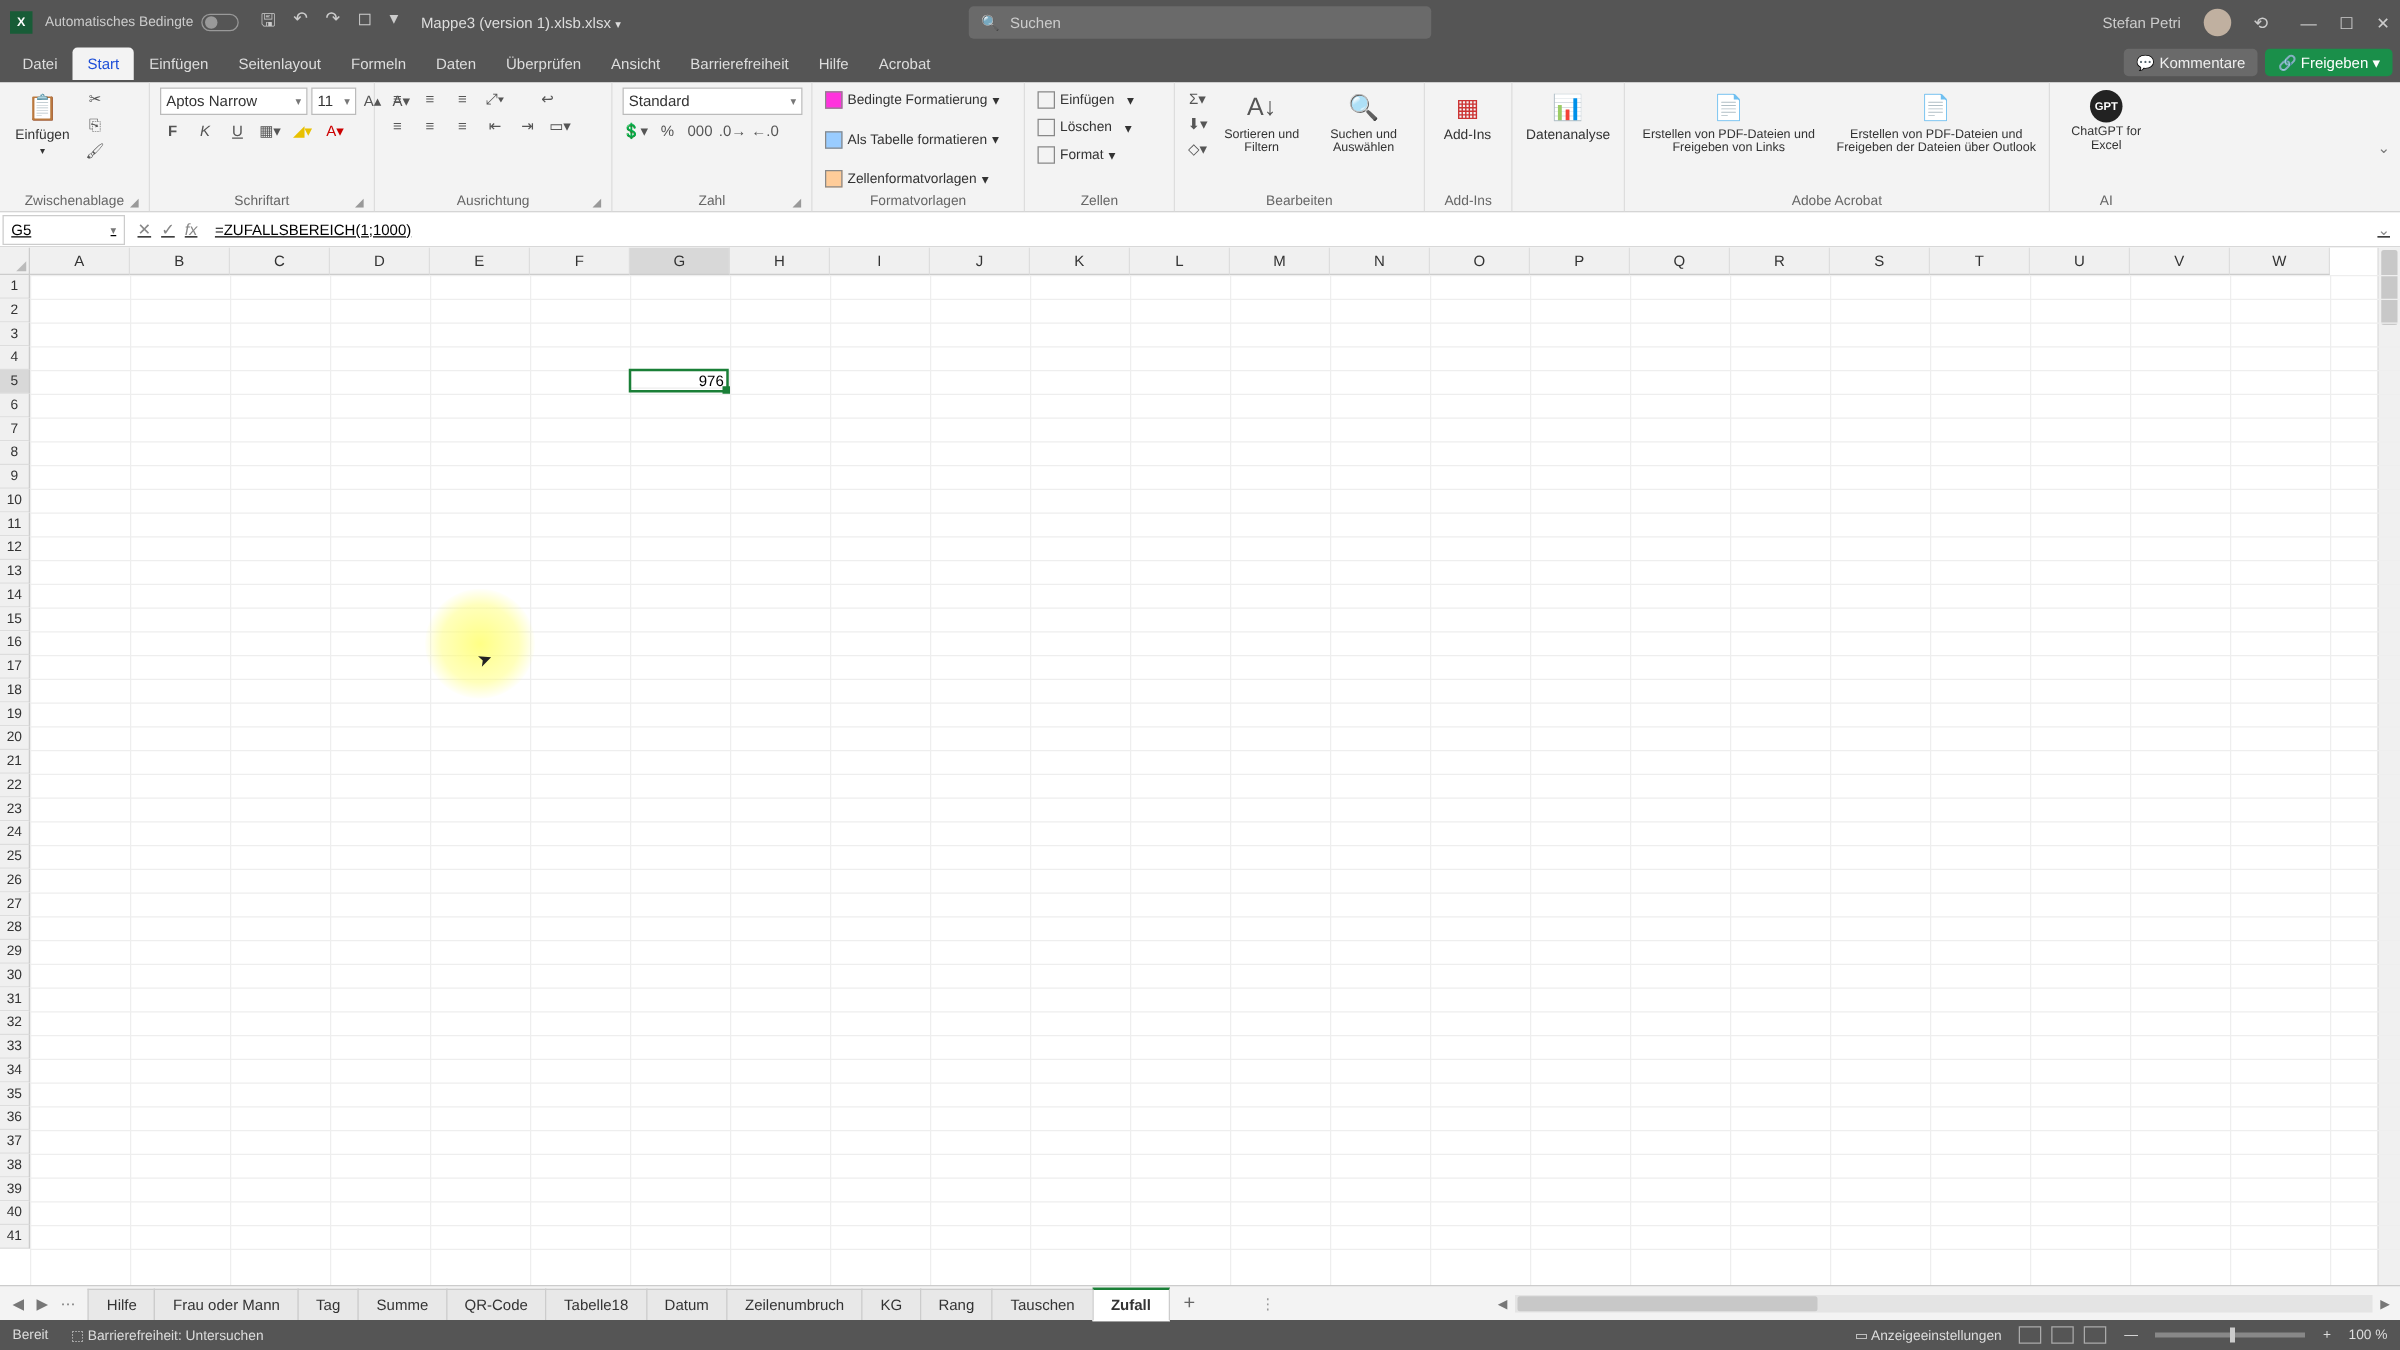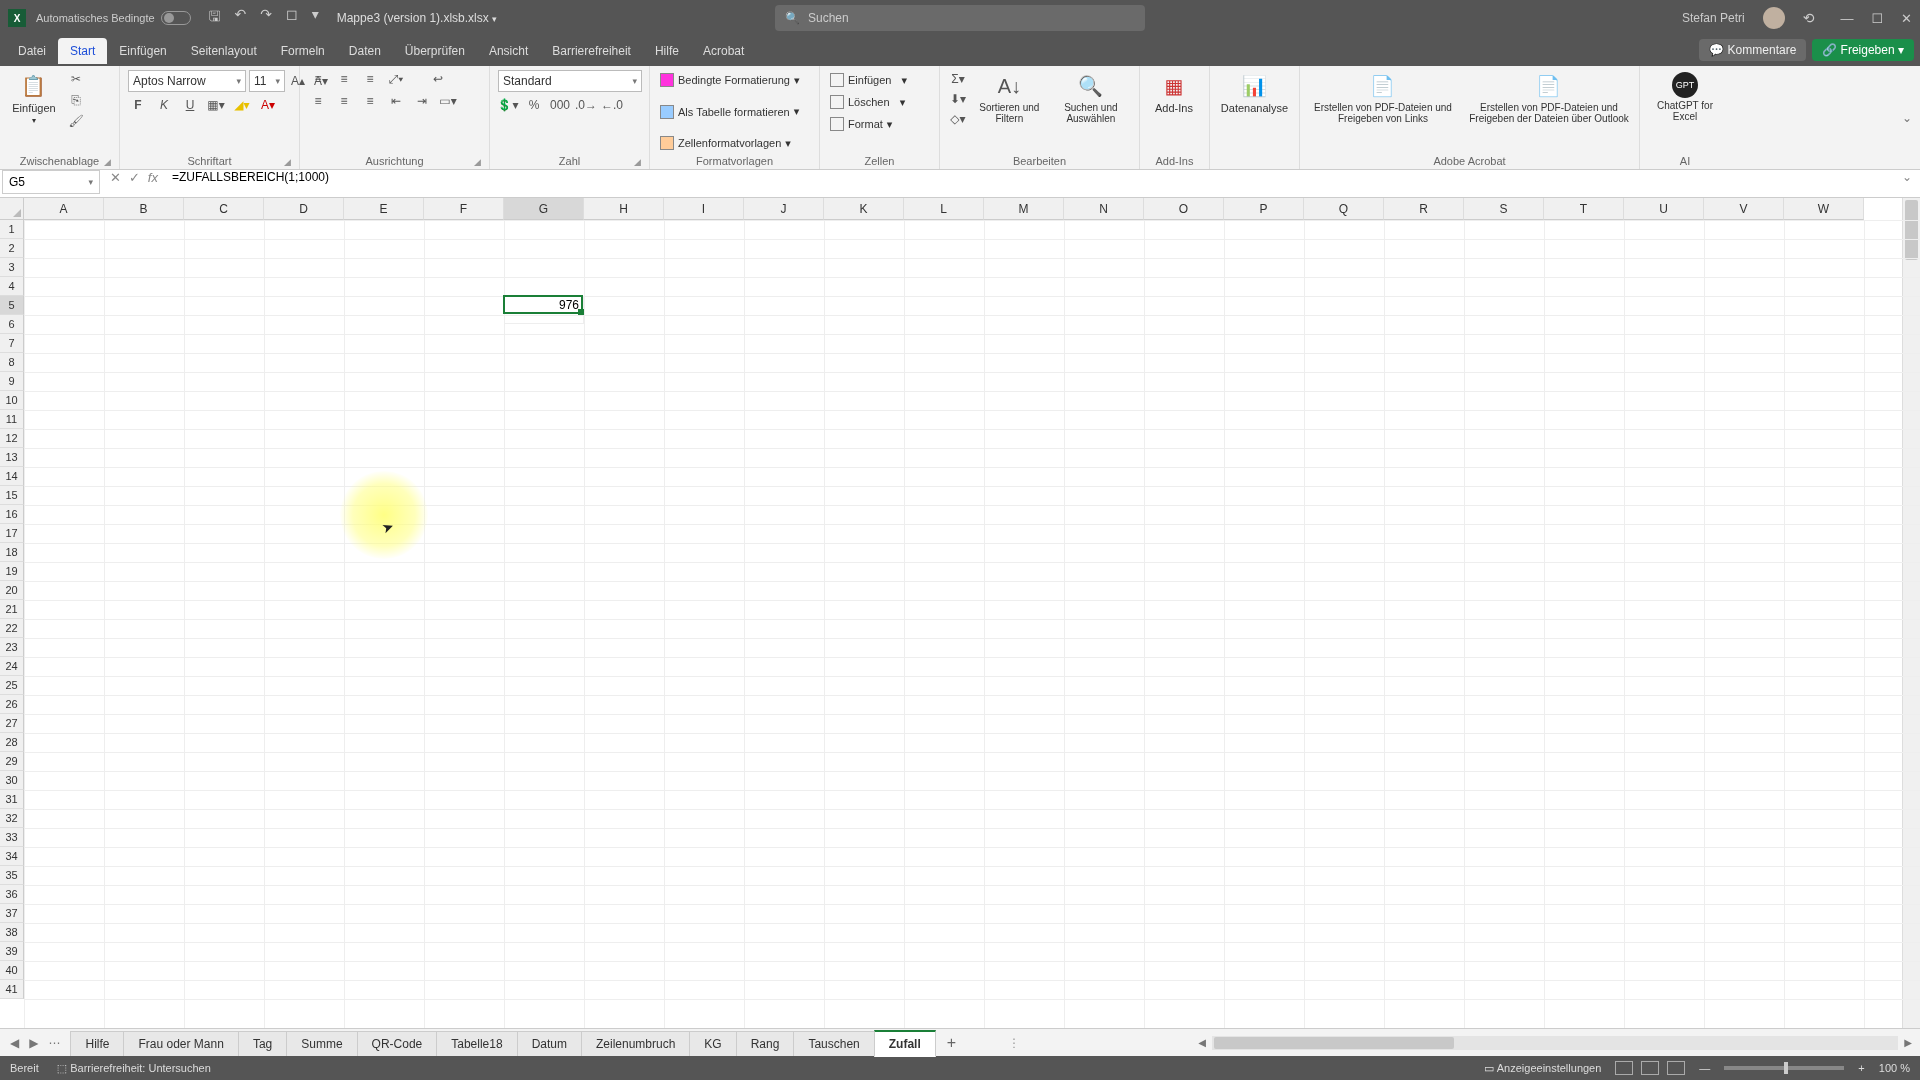--- a/index.html
+++ b/index.html
@@ -37,38 +37,38 @@
 .big-btn .ico { width:28px; height:28px; display:flex; align-items:center; justify-content:center; font-size:20px; color:#555;}
 .stack { display:flex; flex-direction:column; gap:3px; font-size:12px; color:#555;}
 .mini { width:20px; height:18px; display:flex; align-items:center; justify-content:center; font-size:12px; color:#555;}
 .combo { height:22px; border:1px solid #bbb; background:#fff; display:flex; align-items:center; padding:0 4px; font-size:12px; color:#333;}
 .combo .arr { margin-left:auto; font-size:9px; color:#777;}
 .rowline { display:flex; gap:3px; align-items:center;}
 .txt-btn { display:flex; align-items:center; gap:4px; font-size:11px; color:#333; height:20px; padding:0 2px;}
 .sq-ico { width:14px; height:14px; border:1px solid #888; }
 
 
-.fbar { height:28px; background:#fff; border-bottom:1px solid #ccc; display:flex; align-items:flex-start; }
+.fbar { height:28px; background:#fff; border-bottom:1px solid #ccc; display:flex; align-items:center;text-decoration:underline; }
 .name-box { width:98px; height:24px; border:1px solid #ccc; margin:0 2px; display:flex; align-items:center; padding:0 6px; font-size:12px; }
 .name-box .arr { margin-left:auto; font-size:9px; color:#777;}
 .fx-btns { display:flex; gap:8px; padding:0 8px; color:#888; font-size:13px;}
 .fx-input { flex:1; padding:0 6px; font-size:12px; }
 
 
 .grid-wrap { position:relative; height: calc(1080px - 36px - 30px - 104px - 28px - 28px - 24px); overflow:hidden; background:#fff;}
 .corner { position:absolute; left:0; top:0; width:24px; height:22px; background:#f0f0f0; border-right:1px solid #ccc; border-bottom:1px solid #ccc; }
 .corner::after { content:""; position:absolute; right:2px; bottom:2px; width:0; height:0; border-left:8px solid transparent; border-bottom:8px solid #bbb;}
 .col-headers { position:absolute; left:24px; top:0; height:22px; display:flex; }
 .ch { width:80px; border-right:1px solid #ddd; border-bottom:1px solid #ccc; background:#f0f0f0; text-align:center; font-size:12px; line-height:22px; color:#333;}
 .ch.sel { background:#d8d8d8;}
 .row-headers { position:absolute; left:0; top:22px; width:24px; }
 .rh { height:19px; border-bottom:1px solid #ddd; border-right:1px solid #ccc; background:#f0f0f0; text-align:center; font-size:11px; line-height:19px; color:#333;}
 .rh.sel { background:#d8d8d8;}
 .cells { position:absolute; left:24px; top:22px; }
-.cell { position:absolute; width:80px; height:28px; border-right:1px solid #eee; border-bottom:1px solid #eee; font-size:12px; padding:0 4px; line-height:19px; text-align:right;}
+.cell { position:absolute; width:80px; height:15px; border-right:1px solid #eee; border-bottom:1px solid #eee; font-size:12px; padding:0 4px; line-height:19px; text-align:right;}
 .grid-lines-v { position:absolute; top:22px; bottom:0; width:1px; background:#eee;}
 .grid-lines-h { position:absolute; left:24px; right:0; height:1px; background:#eee;}
 .sel-cell { position:absolute; border:2px solid #1a7f37; background:rgba(0,0,0,0);}
 .sel-handle { position:absolute; width:6px; height:6px; background:#1a7f37; right:-3px; bottom:-3px;}
 
 
 .spotlight { position:absolute; width:88px; height:88px; border-radius:50%; background: radial-gradient(circle, rgba(255,255,120,0.9) 0%, rgba(255,255,120,0.5) 50%, rgba(255,255,120,0) 72%); }
 .cursor-arrow { position:absolute; font-size:14px; color:#222; transform: rotate(-20deg);}
 
 
@@ -298,21 +298,21 @@
           <div class="ico" style="color:#c33;">📄</div>
           <span style="font-size:10px;line-height:11px;">Erstellen von PDF-Dateien und Freigeben der Dateien über Outlook</span>
         </div>
     </div>
     <div class="label"><span>Adobe Acrobat</span></div>
   </div>
 
   <div class="rgroup" style="width:90px; border-right:none;">
     <div class="body">
         <div class="big-btn">
-          <div class="ico" style="background:#222;color:#fff;border-radius:50%;width:26px;height:26px;font-size:9px;font-weight:normal;">GPT</div>
+          <div class="ico" style="background:#222;color:#fff;border-radius:50%;width:26px;height:26px;font-size:9px;font-weight:bold;">GPT</div>
           <span style="font-size:10px;line-height:11px;">ChatGPT for Excel</span>
         </div>
       </div>
     <div class="label"><span>AI</span></div>
   </div>
   <span style="margin-left:auto; align-self:center; padding-right:8px; color:#777;">⌄</span>
 </div>
 
 <div class="fbar">
   <div class="name-box">

